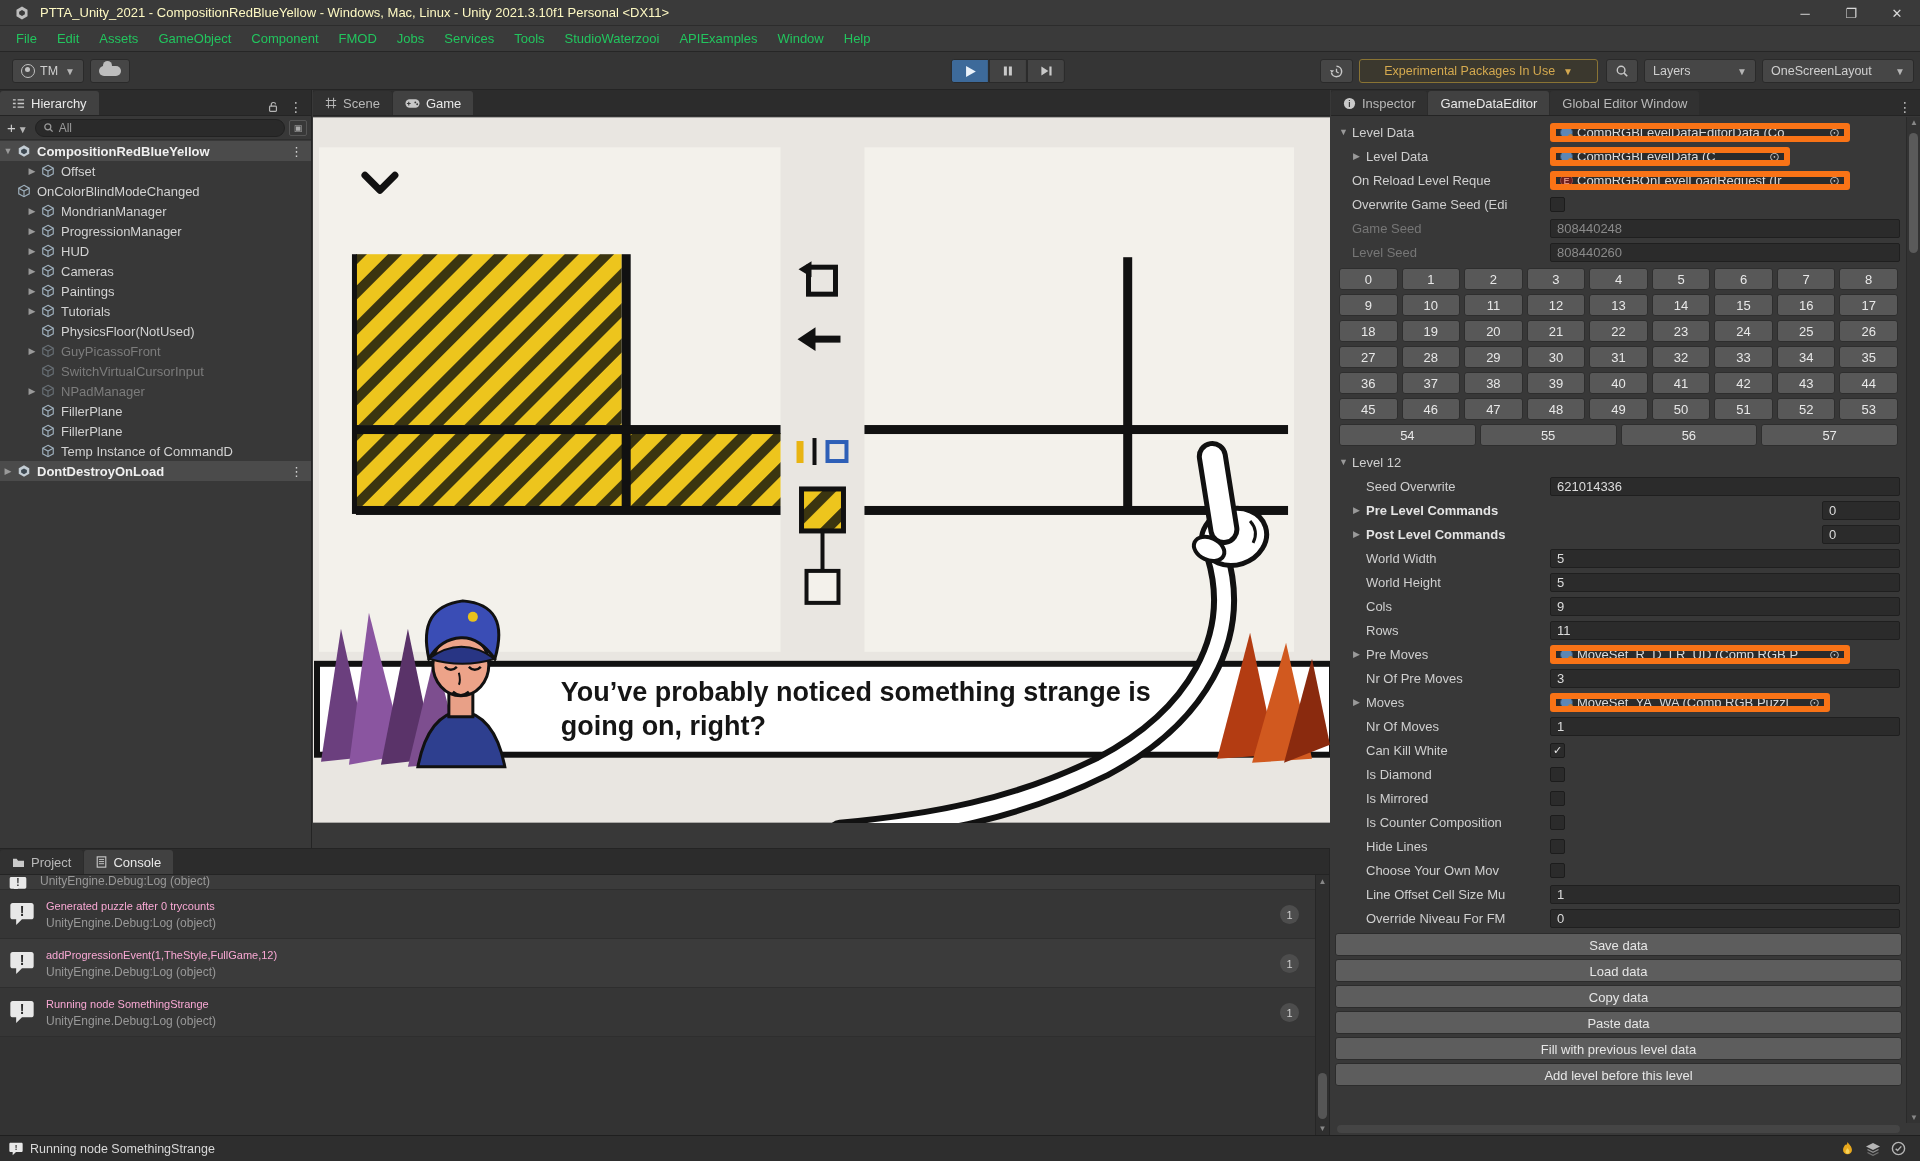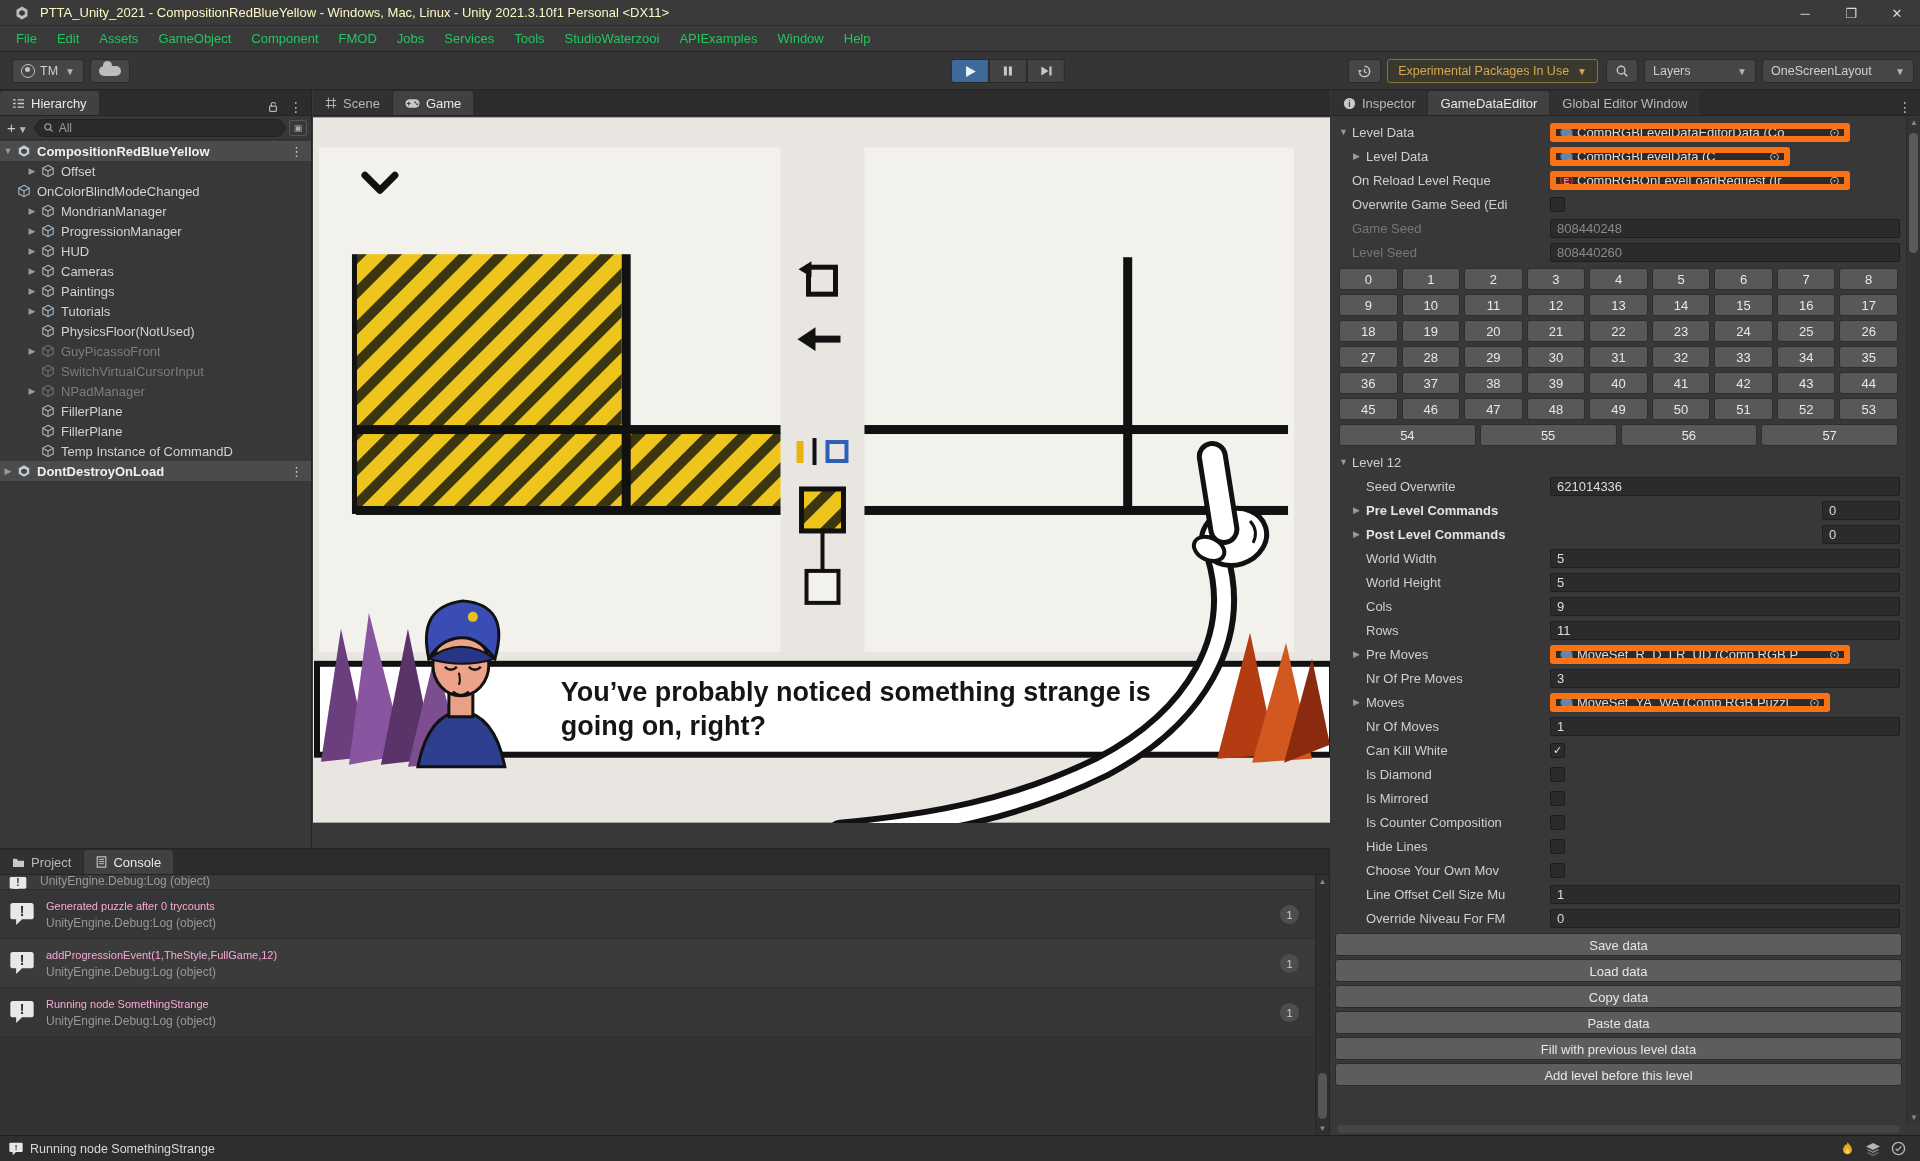--- a/index.html
+++ b/index.html
@@ -15,21 +15,21 @@
   .menubar{position:absolute;left:0;top:26px;width:1920px;height:26px;background:#3a3a3a;display:flex;align-items:center;padding-left:6px;border-bottom:1px solid #262626;}
   .menu-item{padding:0 10px;color:#22c55e;font-size:13px;line-height:26px;}
   .toolbar{position:absolute;left:0;top:52px;width:1920px;height:38px;background:#353535;border-bottom:1px solid #242424;}
   .tool-group{position:absolute;top:7px;height:24px;display:flex;align-items:center;}
   .tool-btn{height:24px;background:#464646;border:1px solid #2a2a2a;border-radius:3px;display:flex;align-items:center;justify-content:center;color:#cfcfcf;padding:0 8px;margin-right:6px;font-size:12.5px;}
   .playbtns{left:50%;transform:translateX(-8%);}
   .playbtn{width:38px;height:24px;background:#434343;border:1px solid #2a2a2a;display:flex;align-items:center;justify-content:center;}
   .playbtn.first{border-radius:3px 0 0 3px;}
   .playbtn.last{border-radius:0 3px 3px 0;}
   .playbtn.active{background:#3d6a9a;}
-  .exp-pill{height:24px;border:1px solid #8a7434;background:#3b382e;border-radius:3px;color:#d4a94f;display:flex;align-items:center;padding:0 10px;font-size:12.5px;margin-right:8px;}
+  .exp-pill{height:24px;border:1px solid #8a7434;background:#3b382e;border-radius:3px;color:#d4a94f;display:flex;align-items:center;padding:0 24px;font-size:12.5px;margin-right:8px;}
   .exp-pill .caret{margin-left:8px;color:#d4a94f;font-size:10px;}
   .caret{font-size:10px;color:#b5b5b5;margin-left:7px;}
   .avatar-circle{width:14px;height:14px;border-radius:50%;border:1.5px solid #c2c2c2;margin-right:5px;position:relative;}
   .avatar-circle:after{content:"";position:absolute;left:3px;top:2px;width:5px;height:5px;border-radius:50%;background:#c2c2c2;}
   .cloud{width:22px;height:10px;background:#bdbdbd;border-radius:6px;position:relative;}
   .cloud:before{content:"";position:absolute;left:4px;top:-5px;width:9px;height:9px;border-radius:50%;background:#bdbdbd;}
 
   
   .tabbar{height:26px;background:#2c2c2c;display:flex;align-items:flex-end;border-bottom:1px solid #242424;}
   .tab{height:24px;display:flex;align-items:center;padding:0 12px;color:#b9b9b9;background:#313131;margin-right:1px;border-radius:3px 3px 0 0;font-size:13px;white-space:nowrap;}

